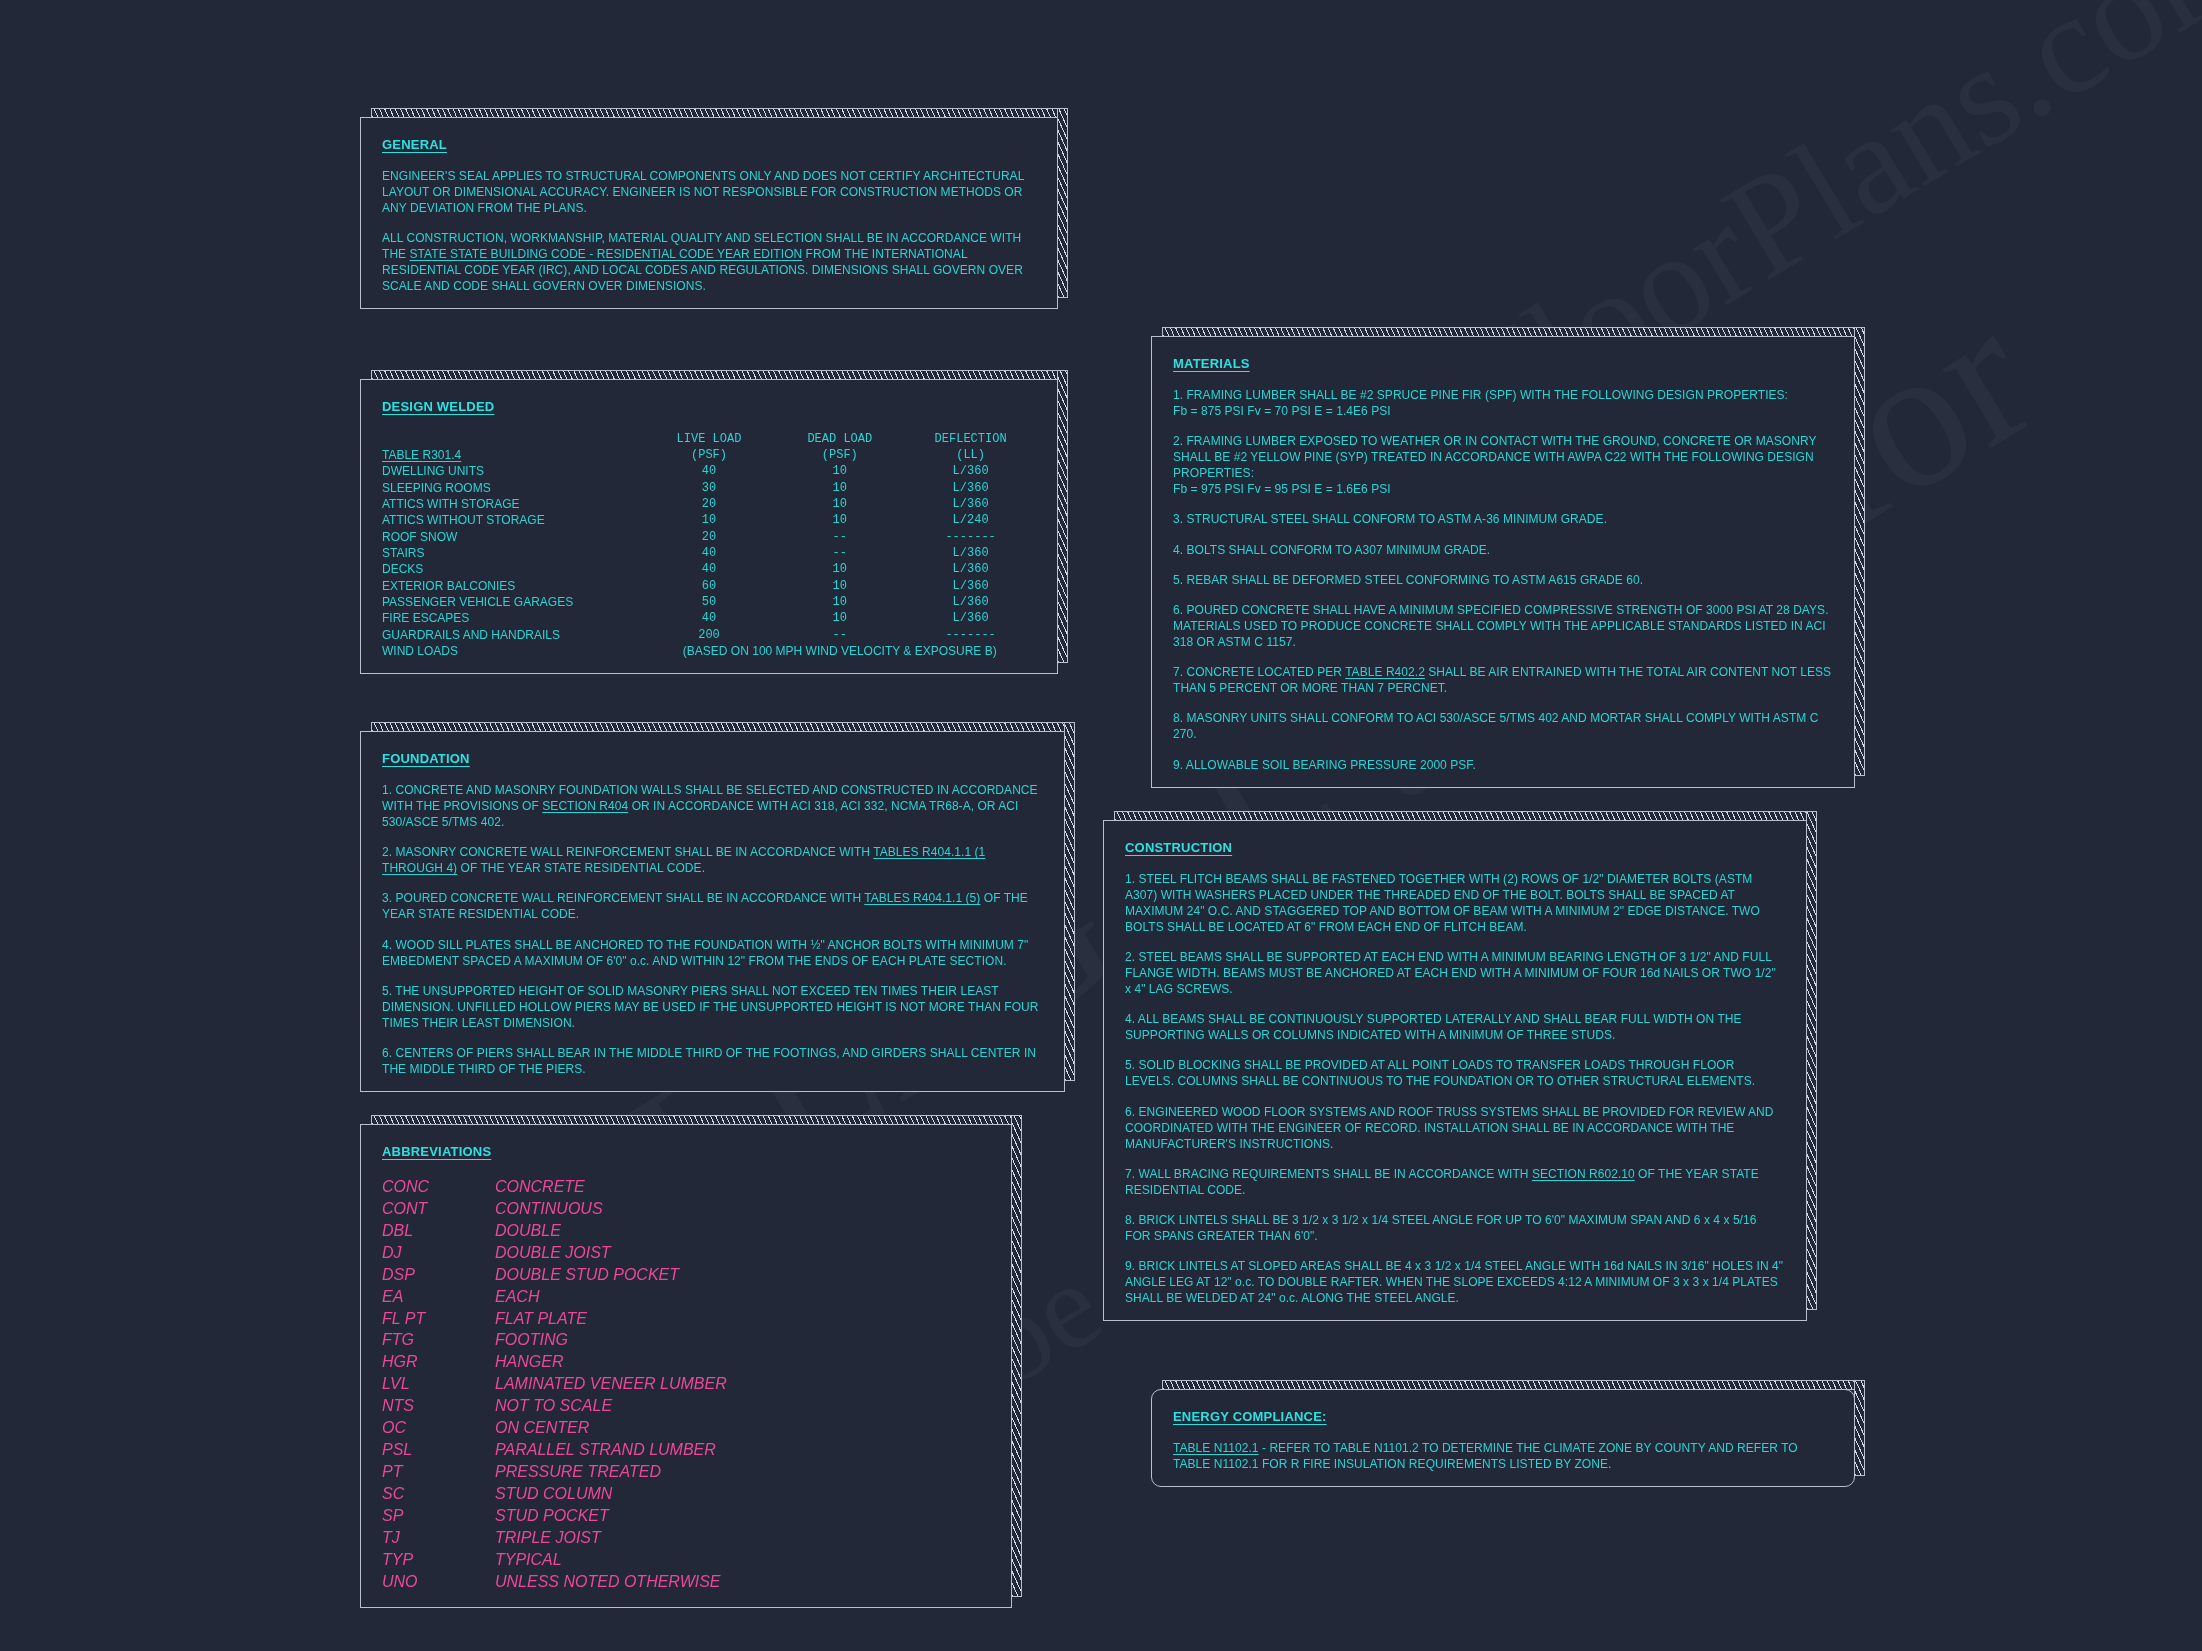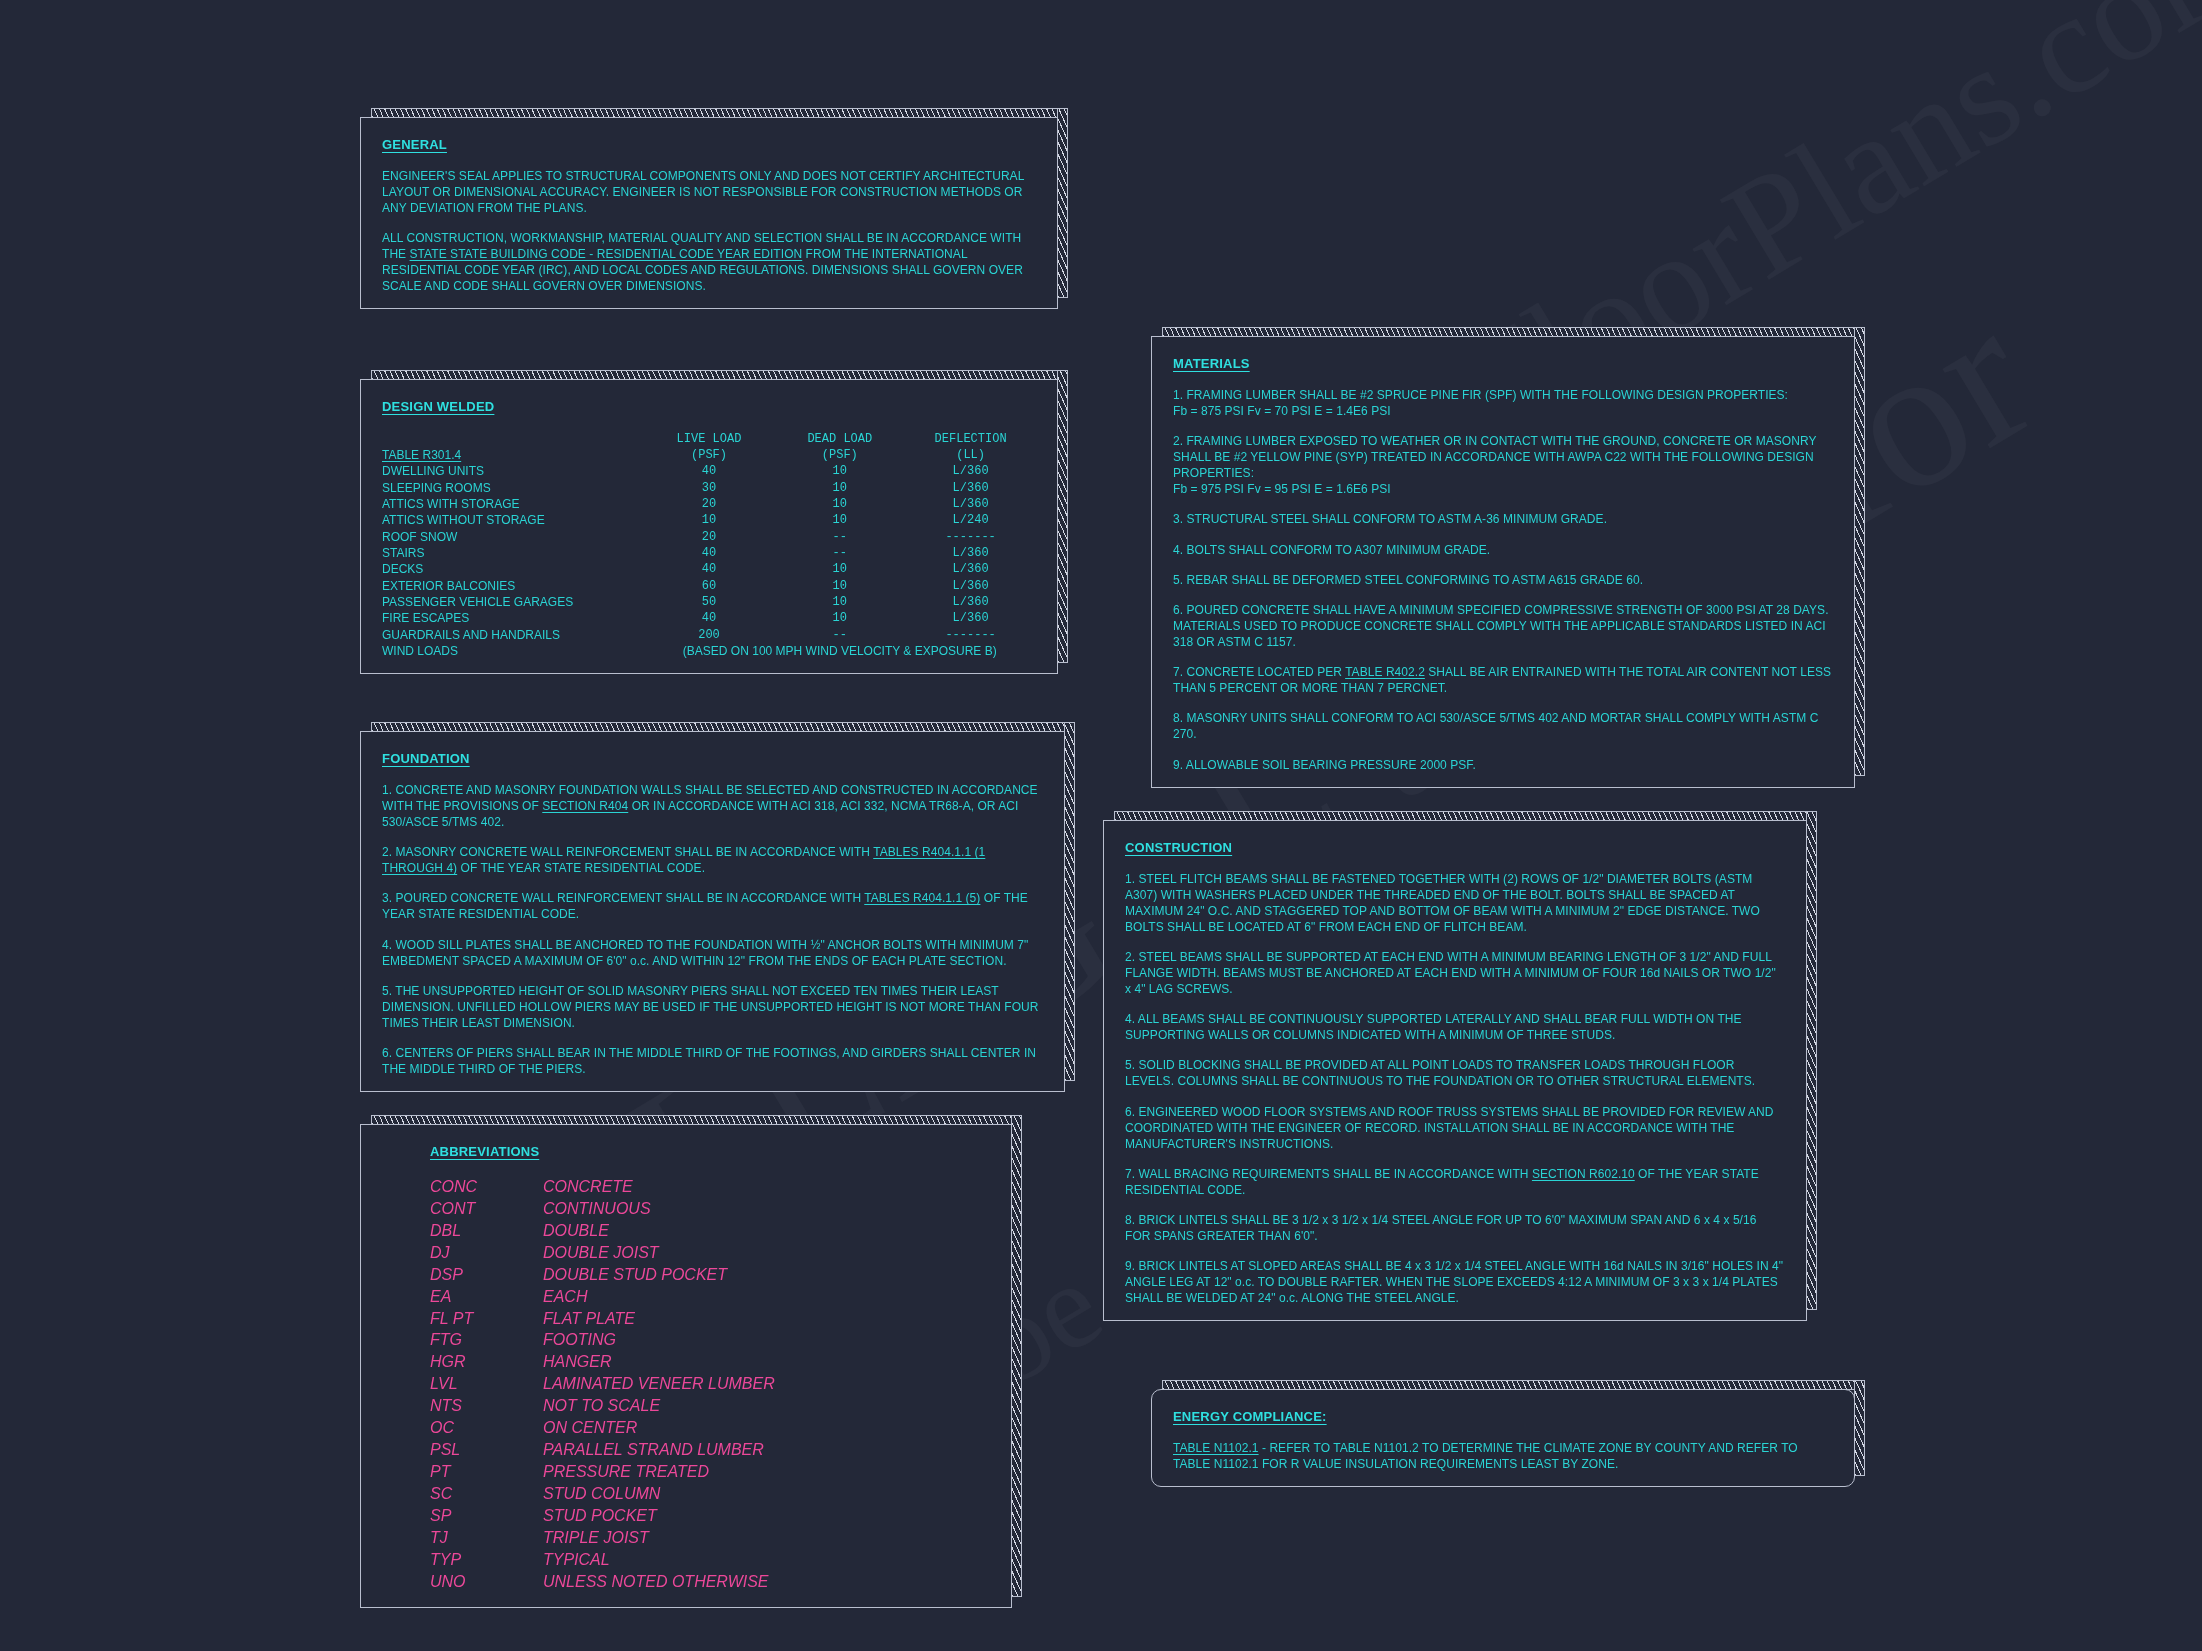--- a/index.html
+++ b/index.html
@@ -159,21 +159,21 @@
     padding: 0.6px 0;
     line-height: 1.3;
     vertical-align: top;
   }
   table.abbr td.key { width: 113px; }
 
   
   #panel-general      { left: 342px;  top: 117px;  width: 698px; }
   #panel-design-loads { left: 342px;  top: 379px;  width: 698px; }
   #panel-foundation   { left: 342px;  top: 731px;  width: 705px; }
-  #panel-abbrev       { left: 342px;  top: 1124px; width: 652px; padding-left: 48px; }
+  #panel-abbrev       { left: 342px;  top: 1124px; width: 652px; }
   #panel-materials    { left: 1133px; top: 336px;  width: 704px; }
   #panel-construction { left: 1085px; top: 820px;  width: 704px; }
   #panel-energy       { left: 1133px; top: 1389px; width: 704px; border-radius: 10px; }
 </style>
 </head>
 <body>
 
 <div id="watermark">
   <div class="wm-line wm-a">ILLEGAL to use for</div>
   <div class="wm-line wm-b">May be use</div>
@@ -409,16 +409,16 @@
     <p class="note">6. ENGINEERED WOOD FLOOR SYSTEMS AND ROOF TRUSS SYSTEMS SHALL BE PROVIDED FOR REVIEW AND COORDINATED WITH THE ENGINEER OF RECORD.  INSTALLATION SHALL BE IN ACCORDANCE WITH THE MANUFACTURER'S INSTRUCTIONS.</p>
     <p class="note"><span>7. WALL BRACING REQUIREMENTS SHALL BE IN ACCORDANCE WITH </span><span class="u">SECTION R602.10</span><span> OF THE YEAR STATE RESIDENTIAL CODE.</span></p>
     <p class="note">8. BRICK LINTELS SHALL BE 3 1/2 x 3 1/2 x 1/4 STEEL ANGLE FOR UP TO 6'0" MAXIMUM SPAN AND 6 x 4 x 5/16 FOR SPANS GREATER THAN 6'0".</p>
     <p class="note">9. BRICK LINTELS AT SLOPED AREAS SHALL BE 4 x 3 1/2 x 1/4 STEEL ANGLE WITH 16d NAILS IN 3/16" HOLES IN 4" ANGLE LEG AT 12" o.c. TO DOUBLE RAFTER.  WHEN THE SLOPE EXCEEDS 4:12 A MINIMUM OF 3 x 3 x 1/4 PLATES SHALL BE WELDED AT 24" o.c. ALONG THE STEEL ANGLE.</p>
   </div>
 </section>
 
 <section class="panel" id="panel-energy">
   <div class="panel-inner">
     <div class="sec-title">ENERGY COMPLIANCE:</div>
-    <p class="note"><span class="u">TABLE N1102.1</span><span> - REFER TO TABLE N1101.2 TO DETERMINE THE CLIMATE ZONE BY COUNTY  AND REFER TO TABLE N1102.1 FOR R VALUE INSULATION REQUIREMENTS LEAST BY ZONE.</span></p>
+    <p class="note"><span class="u">TABLE N1102.1</span><span> - REFER TO TABLE N1101.2 TO DETERMINE THE CLIMATE ZONE BY COUNTY  AND REFER TO TABLE N1102.1 FOR R FIRE INSULATION REQUIREMENTS LISTED BY ZONE.</span></p>
   </div>
 </section>
 
 
 </body></html>

